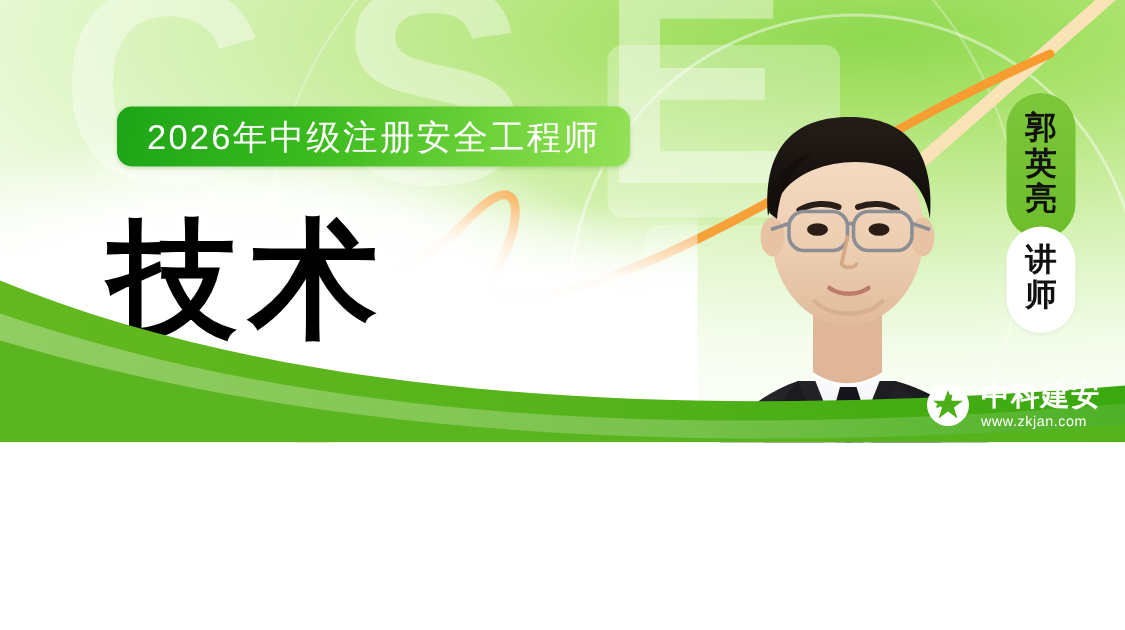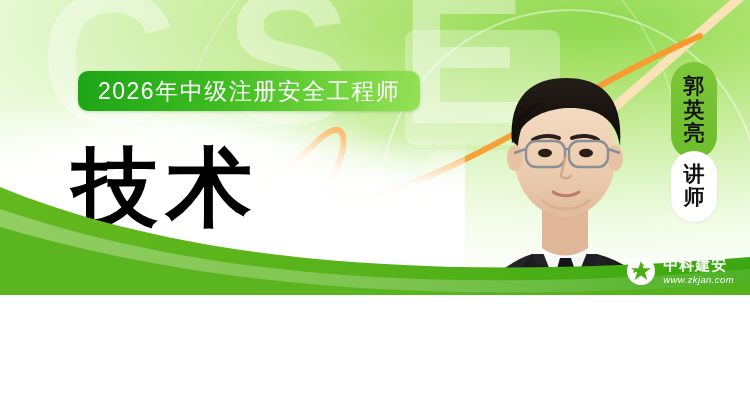--- a/index.html
+++ b/index.html
@@ -180,30 +180,29 @@
   }
   .logo-mark {
     width: 30px;
     height: 30px;
     flex: 0 0 30px;
     margin-right: 7px;
   }
   .logo-text { display: flex; flex-direction: column; line-height: 1; }
   .logo-title {
     color: #ffffff;
-    font-size: 15px;
+    font-size: 19px;
     font-weight: 700;
     letter-spacing: 1px;
   }
   .logo-url {
     color: #ffffff;
     font-size: 9.5px;
     letter-spacing: 0.4px;
     margin-top: 3px;
-    font-style: italic;
   }
 </style>
 </head>
 <body>
 
 <div id="poster">
 
   <div class="bg-base"></div>
 
   <div class="watermark">CSE</div>

